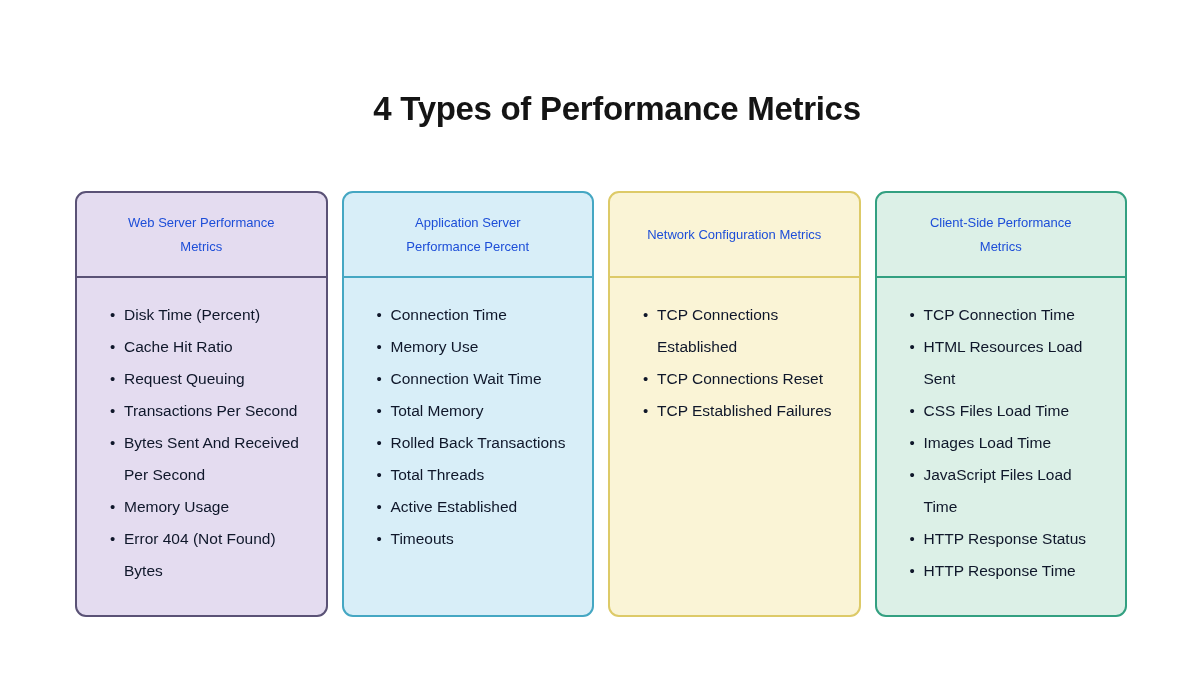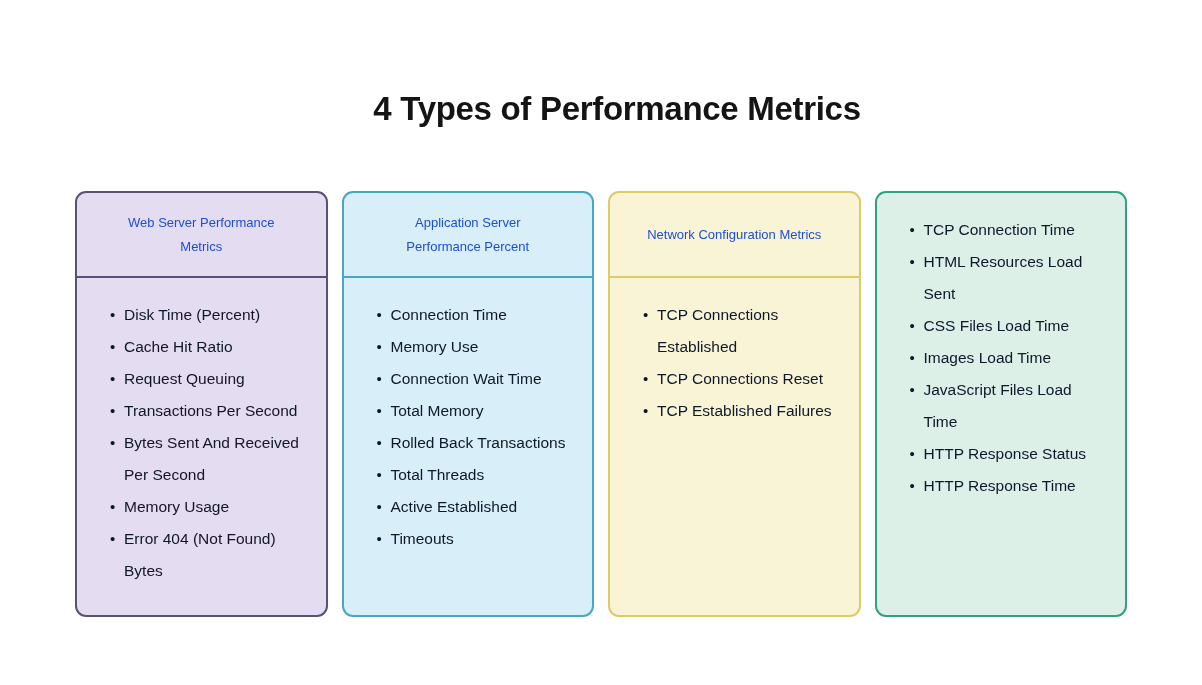--- a/index.html
+++ b/index.html
@@ -123,20 +123,23 @@
       <h2 class="card-title">Network Configuration Metrics</h2>
     </header>
     <ul class="card-list">
           <li class="card-item">TCP Connections Established</li>
           <li class="card-item">TCP Connections Reset</li>
           <li class="card-item">TCP Established Failures</li>
         </ul>
   </section>
 
   <section class="card" style="background: rgb(220, 240, 231); border-color: rgb(51, 160, 129);">
+    <header class="card-header" style="border-bottom-color: rgb(51, 160, 129);">
+      <h2 class="card-title">Client-Side Performance Metrics</h2>
+    </header>
     <ul class="card-list">
           <li class="card-item">TCP Connection Time</li>
           <li class="card-item">HTML Resources Load Sent</li>
           <li class="card-item">CSS Files Load Time</li>
           <li class="card-item">Images Load Time</li>
           <li class="card-item">JavaScript Files Load Time</li>
           <li class="card-item">HTTP Response Status</li>
           <li class="card-item">HTTP Response Time</li>
         </ul>
   </section>

